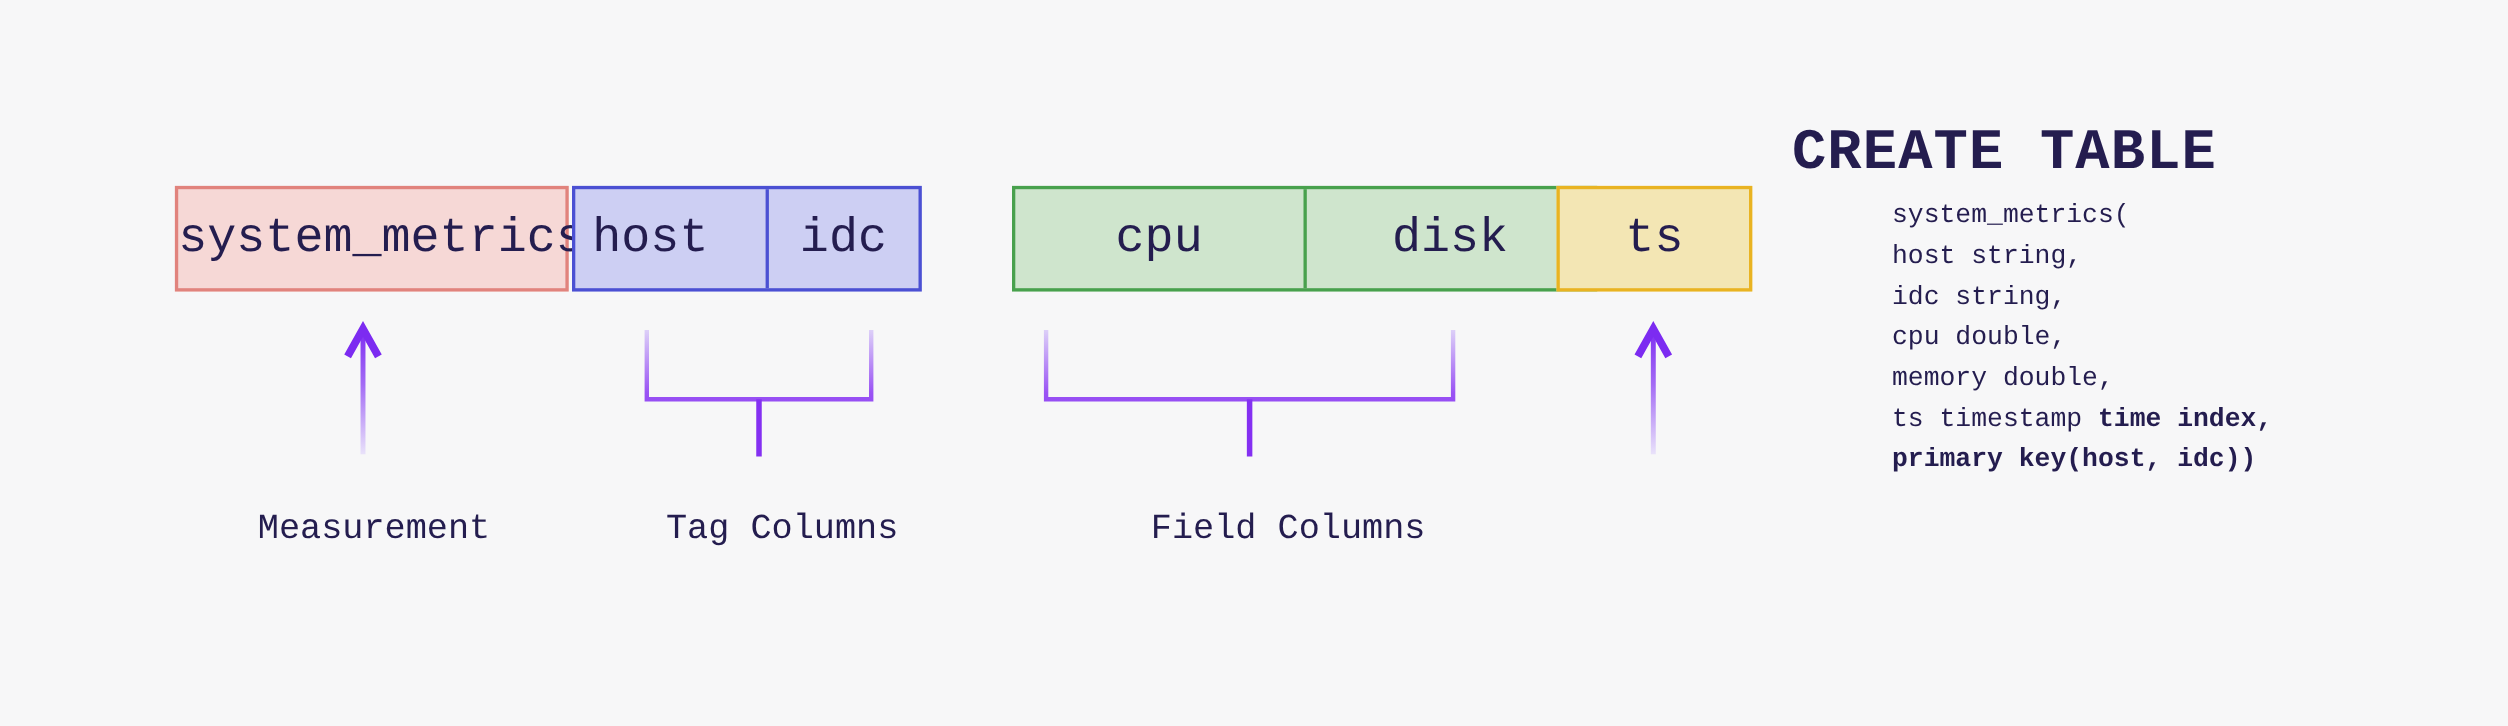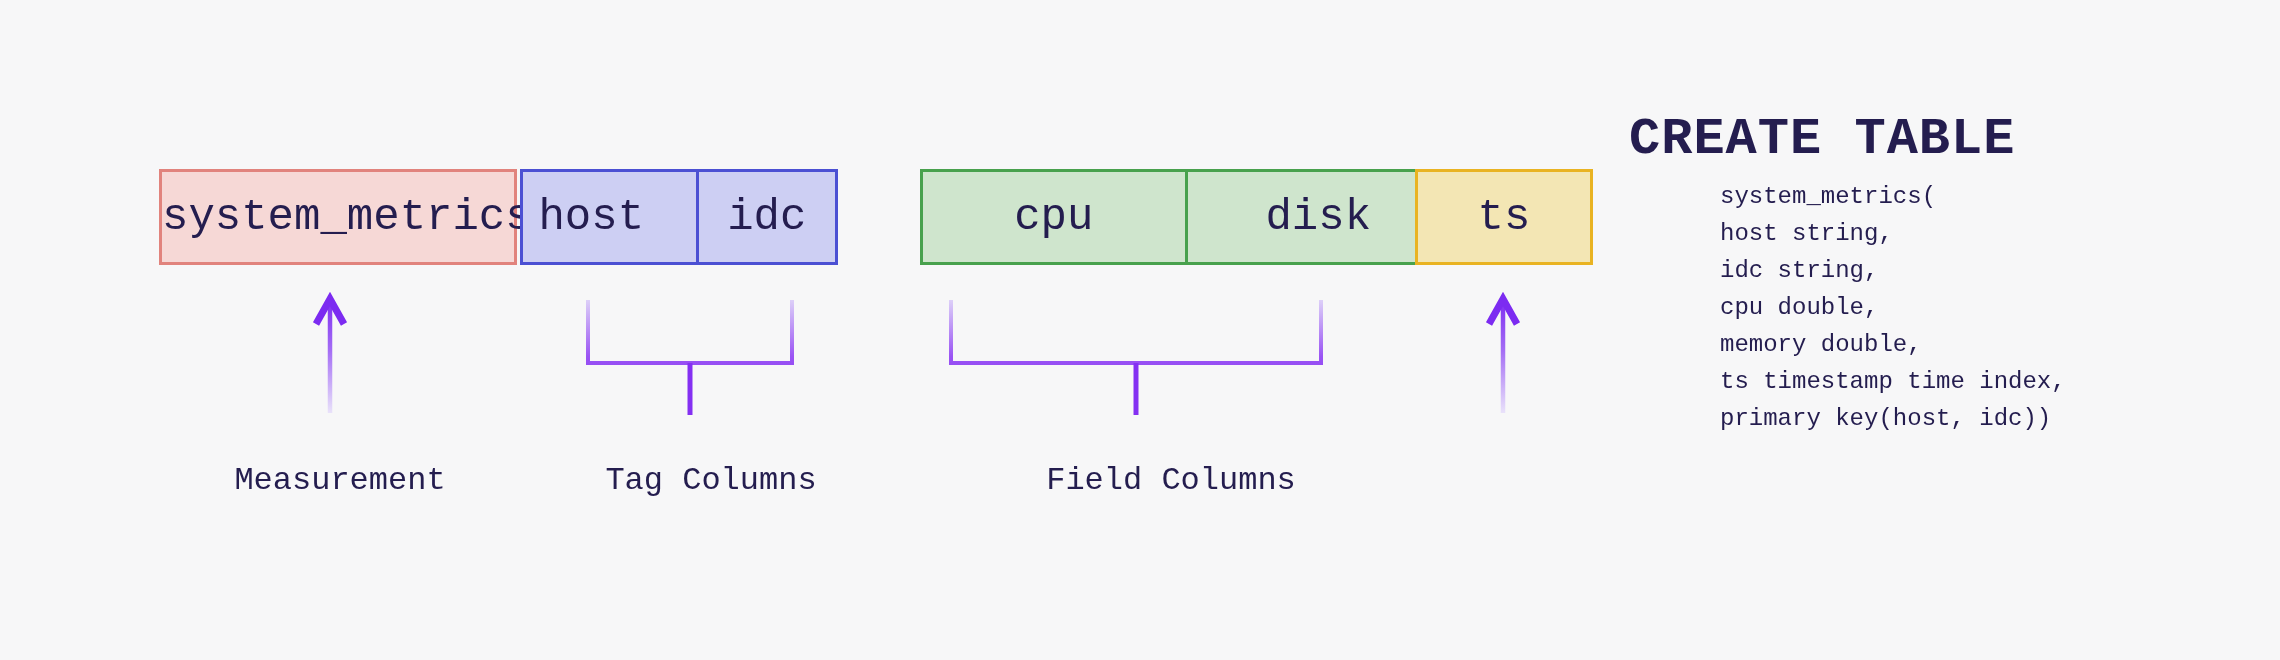--- a/index.html
+++ b/index.html
@@ -50,21 +50,21 @@
   .l-time{left:1521px;}
   
   .sql-heading{
     position:absolute;left:1629px;top:110px;
     font-size:52px;font-weight:bold;letter-spacing:1px;white-space:nowrap;
   }
   .sql-block{
     position:absolute;left:1720px;top:178px;
     font-size:24px;line-height:37px;white-space:nowrap;
   }
-  .sql-line .b{font-weight:normal;margin-top:41px;}
+  .sql-line .b{font-weight:bold;margin-top:41px;}
 </style>
 </head>
 <body>
 
 <div class="canvas">
 
   <div class="group g-measure">
     <div class="cell">
       <span>system_metrics</span>
     </div>

